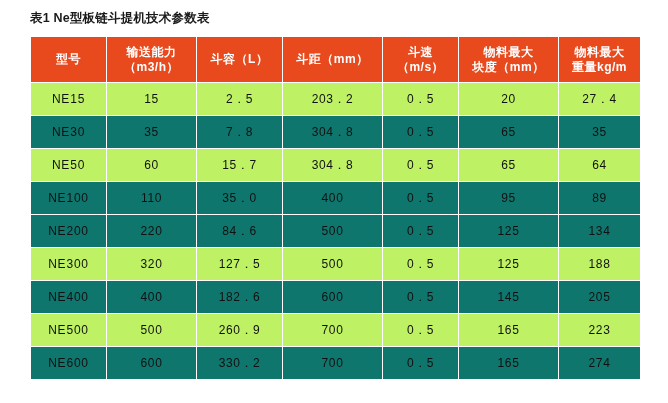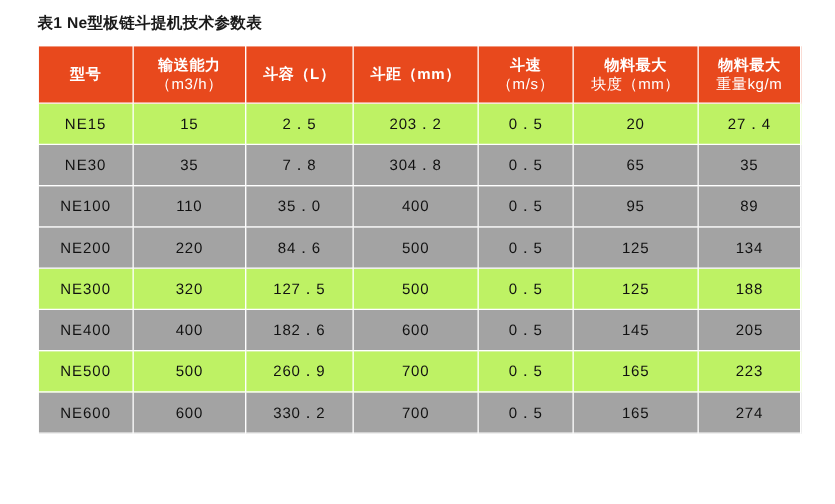--- a/index.html
+++ b/index.html
@@ -60,33 +60,33 @@
     background: #e8491d;
     color: #ffffff;
     font-weight: bold;
     height: 45px;
     font-size: 12px;
     line-height: 15px;
     letter-spacing: 0.5px;
   }
   table.spec thead th .unit {
     display: block;
-    font-weight: normal;
+    font-weight: bold;
   }
   table.spec tbody td {
     height: 32px;
     font-size: 12px;
     color: #111111;
     letter-spacing: 0.6px;
   }
   table.spec tbody tr.odd td {
     background: #bef264;
   }
   table.spec tbody tr.even td {
-    background: #a3a3a3;
+    background: #0f766e;
   }
   table.spec tbody td.model {
     letter-spacing: 0.8px;
   }
 </style>
 </head>
 <body>
 
 <div class="page">
 
@@ -144,20 +144,29 @@
         </tr>
         <tr class="even">
           <td class="model">NE30</td>
           <td>35</td>
           <td>7．8</td>
           <td>304．8</td>
           <td>0．5</td>
           <td>65</td>
           <td>35</td>
         </tr>
+        <tr class="odd">
+          <td class="model">NE50</td>
+          <td>60</td>
+          <td>15．7</td>
+          <td>304．8</td>
+          <td>0．5</td>
+          <td>65</td>
+          <td>64</td>
+        </tr>
         <tr class="even">
           <td class="model">NE100</td>
           <td>110</td>
           <td>35．0</td>
           <td>400</td>
           <td>0．5</td>
           <td>95</td>
           <td>89</td>
         </tr>
         <tr class="even">

